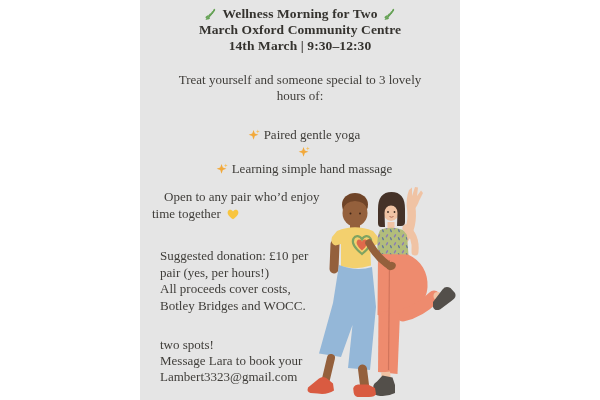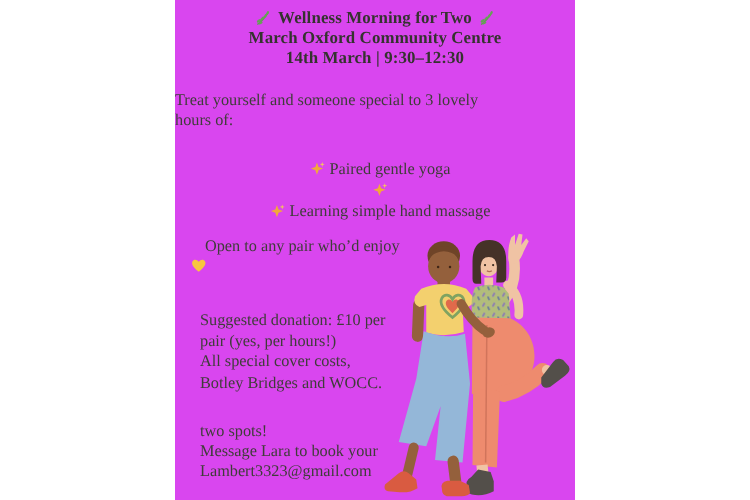--- a/index.html
+++ b/index.html
@@ -1,22 +1,22 @@
 <!DOCTYPE html>
 <html><head>
 <meta charset="utf-8">
 <style>
   html,body{margin:0;padding:0}
   .page{position:relative;width:600px;height:400px;background:#ffffff;overflow:hidden;
         font-family:"Liberation Serif",serif;}
-  .flyer{position:absolute;left:140px;top:0;width:320px;height:400px;background:#d946ef;color:#3F3D39}
+  .flyer{position:absolute;left:140px;top:0;width:320px;height:400px;background:#e5e5e5;color:#3F3D39}
   .header{position:absolute;top:6px;left:0;width:100%;text-align:center;
           font-weight:bold;font-size:13.5px;line-height:16px;color:#35332F;letter-spacing:.1px}
   .title-row{display:flex;justify-content:center;align-items:center;gap:5px;white-space:nowrap}
-  .intro{position:absolute;top:72px;left:0;width:100%;
+  .intro{position:absolute;top:72px;left:0;width:100%;text-align:center;
          font-size:13px;line-height:15.5px;white-space:nowrap}
   .activities{position:absolute;top:122px;left:0;width:100%;font-size:13px;
               list-style:none;margin:4px;padding:0}
   .activity{display:flex;justify-content:center;align-items:center;gap:4px;height:17px;white-space:nowrap}
   .open-block{position:absolute;left:12px;top:188px;font-size:13px;line-height:17px;white-space:nowrap}
   .open-line1{padding-left:12px}
   .open-line2{display:flex;align-items:center;gap:5px}
   .donation-block{position:absolute;left:20px;top:248px;font-size:13px;line-height:16.6px;white-space:nowrap}
   .booking-block{position:absolute;left:20px;top:337px;font-size:13px;line-height:16px;white-space:nowrap}
   .illus{position:absolute;left:165px;top:185px;width:155px;height:215px}
@@ -80,30 +80,31 @@
           <path d="M6,1 L7.4,4.9 L11.3,6.3 L7.4,7.7 L6,11.6 L4.6,7.7 L0.7,6.3 L4.6,4.9 Z" fill="#F2A93B"></path>
           <path d="M10.6,0.6 l0.55,1.6 1.6,0.55 -1.6,0.55 -0.55,1.6 -0.55,-1.6 -1.6,-0.55 1.6,-0.55 Z" fill="#F6C160"></path>
         </svg>
         <span>Learning simple hand massage</span>
       </li>
     </ul>
 
     <div class="open-block">
       <div class="open-line1">Open to any pair who’d enjoy</div>
       <div class="open-line2">
+        <span>time together</span>
         <svg class="icon" width="14" height="13" viewBox="0 0 13 12">
           <path d="M6.5,11.4 C2.4,8.3 0.8,5.8 1.8,3.8 C2.8,1.9 5.2,2.1 6.5,4.1 C7.8,2.1 10.2,1.9 11.2,3.8 C12.2,5.8 10.6,8.3 6.5,11.4 Z" fill="#F8C53F"></path>
         </svg>
       </div>
     </div>
 
     <div class="donation-block">
       <div>Suggested donation: £10 per</div>
       <div>pair (yes, per hours!)</div>
-      <div>All special cover costs,</div>
+      <div>All proceeds cover costs,</div>
       <div>Botley Bridges and WOCC.</div>
     </div>
 
     <div class="booking-block">
       <div>two spots!</div>
       <div>Message Lara to book your</div>
       <div>Lambert3323@gmail.com</div>
     </div>
 
     <svg class="illus" viewBox="0 0 155 215">

